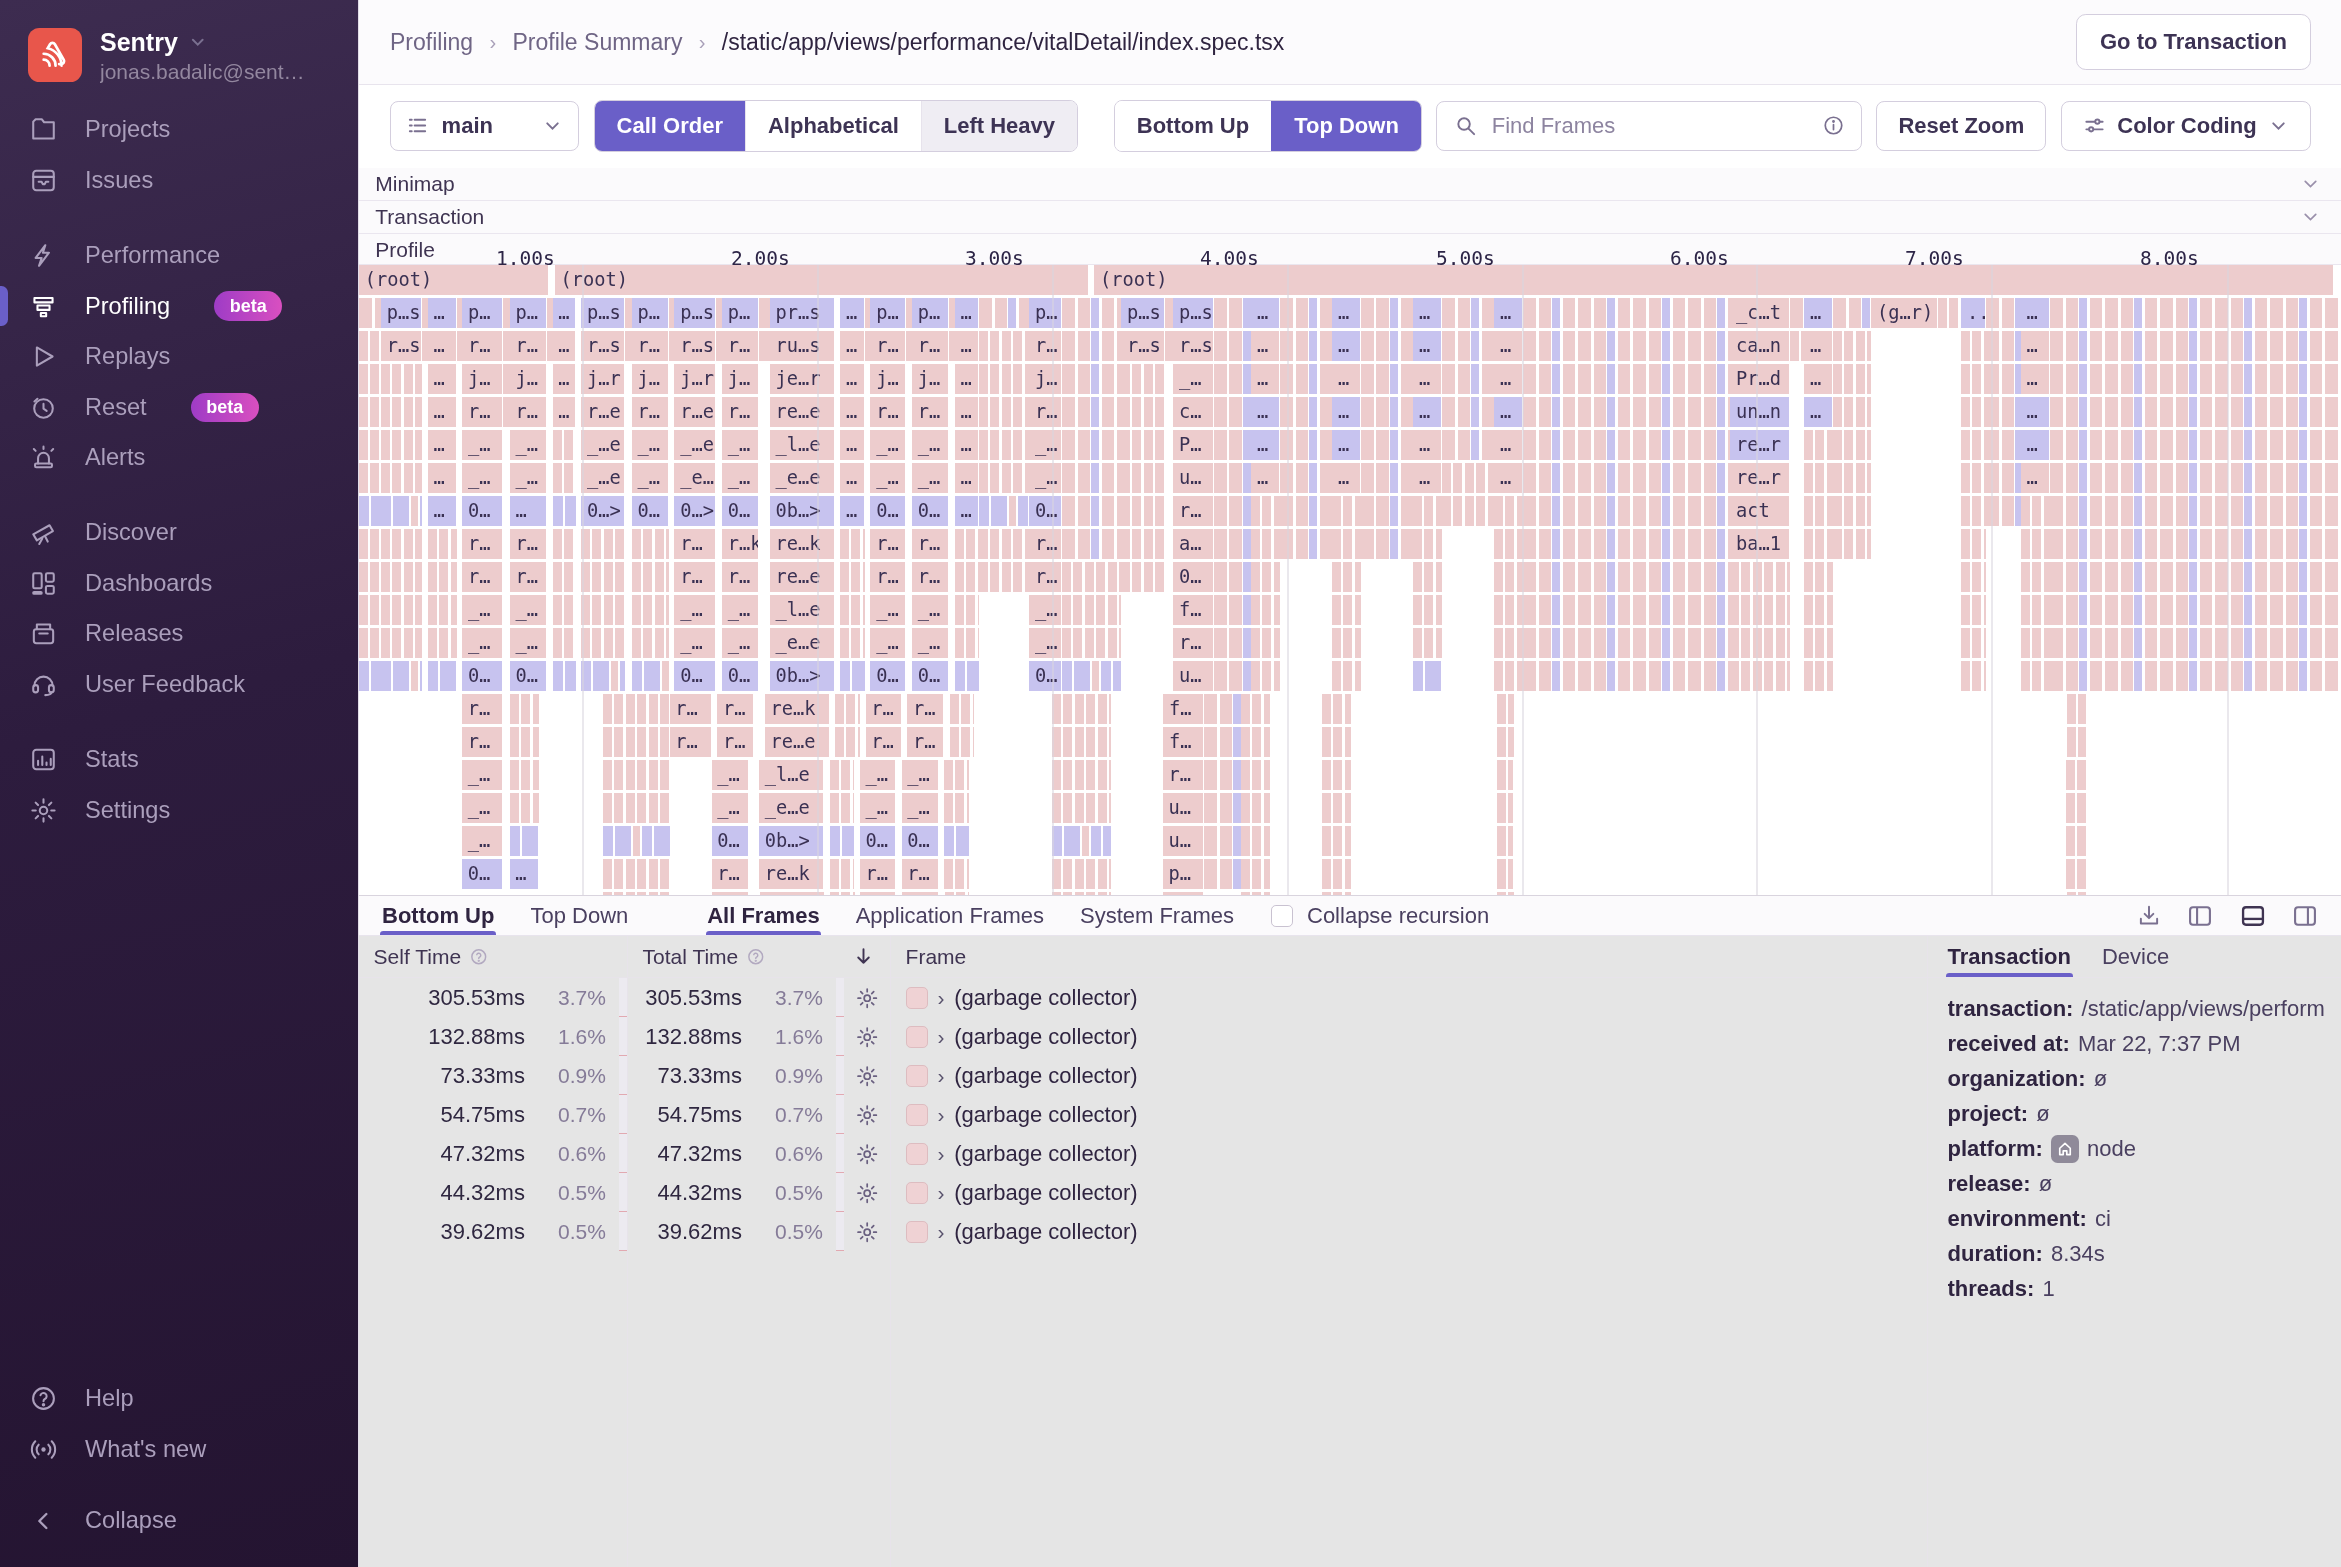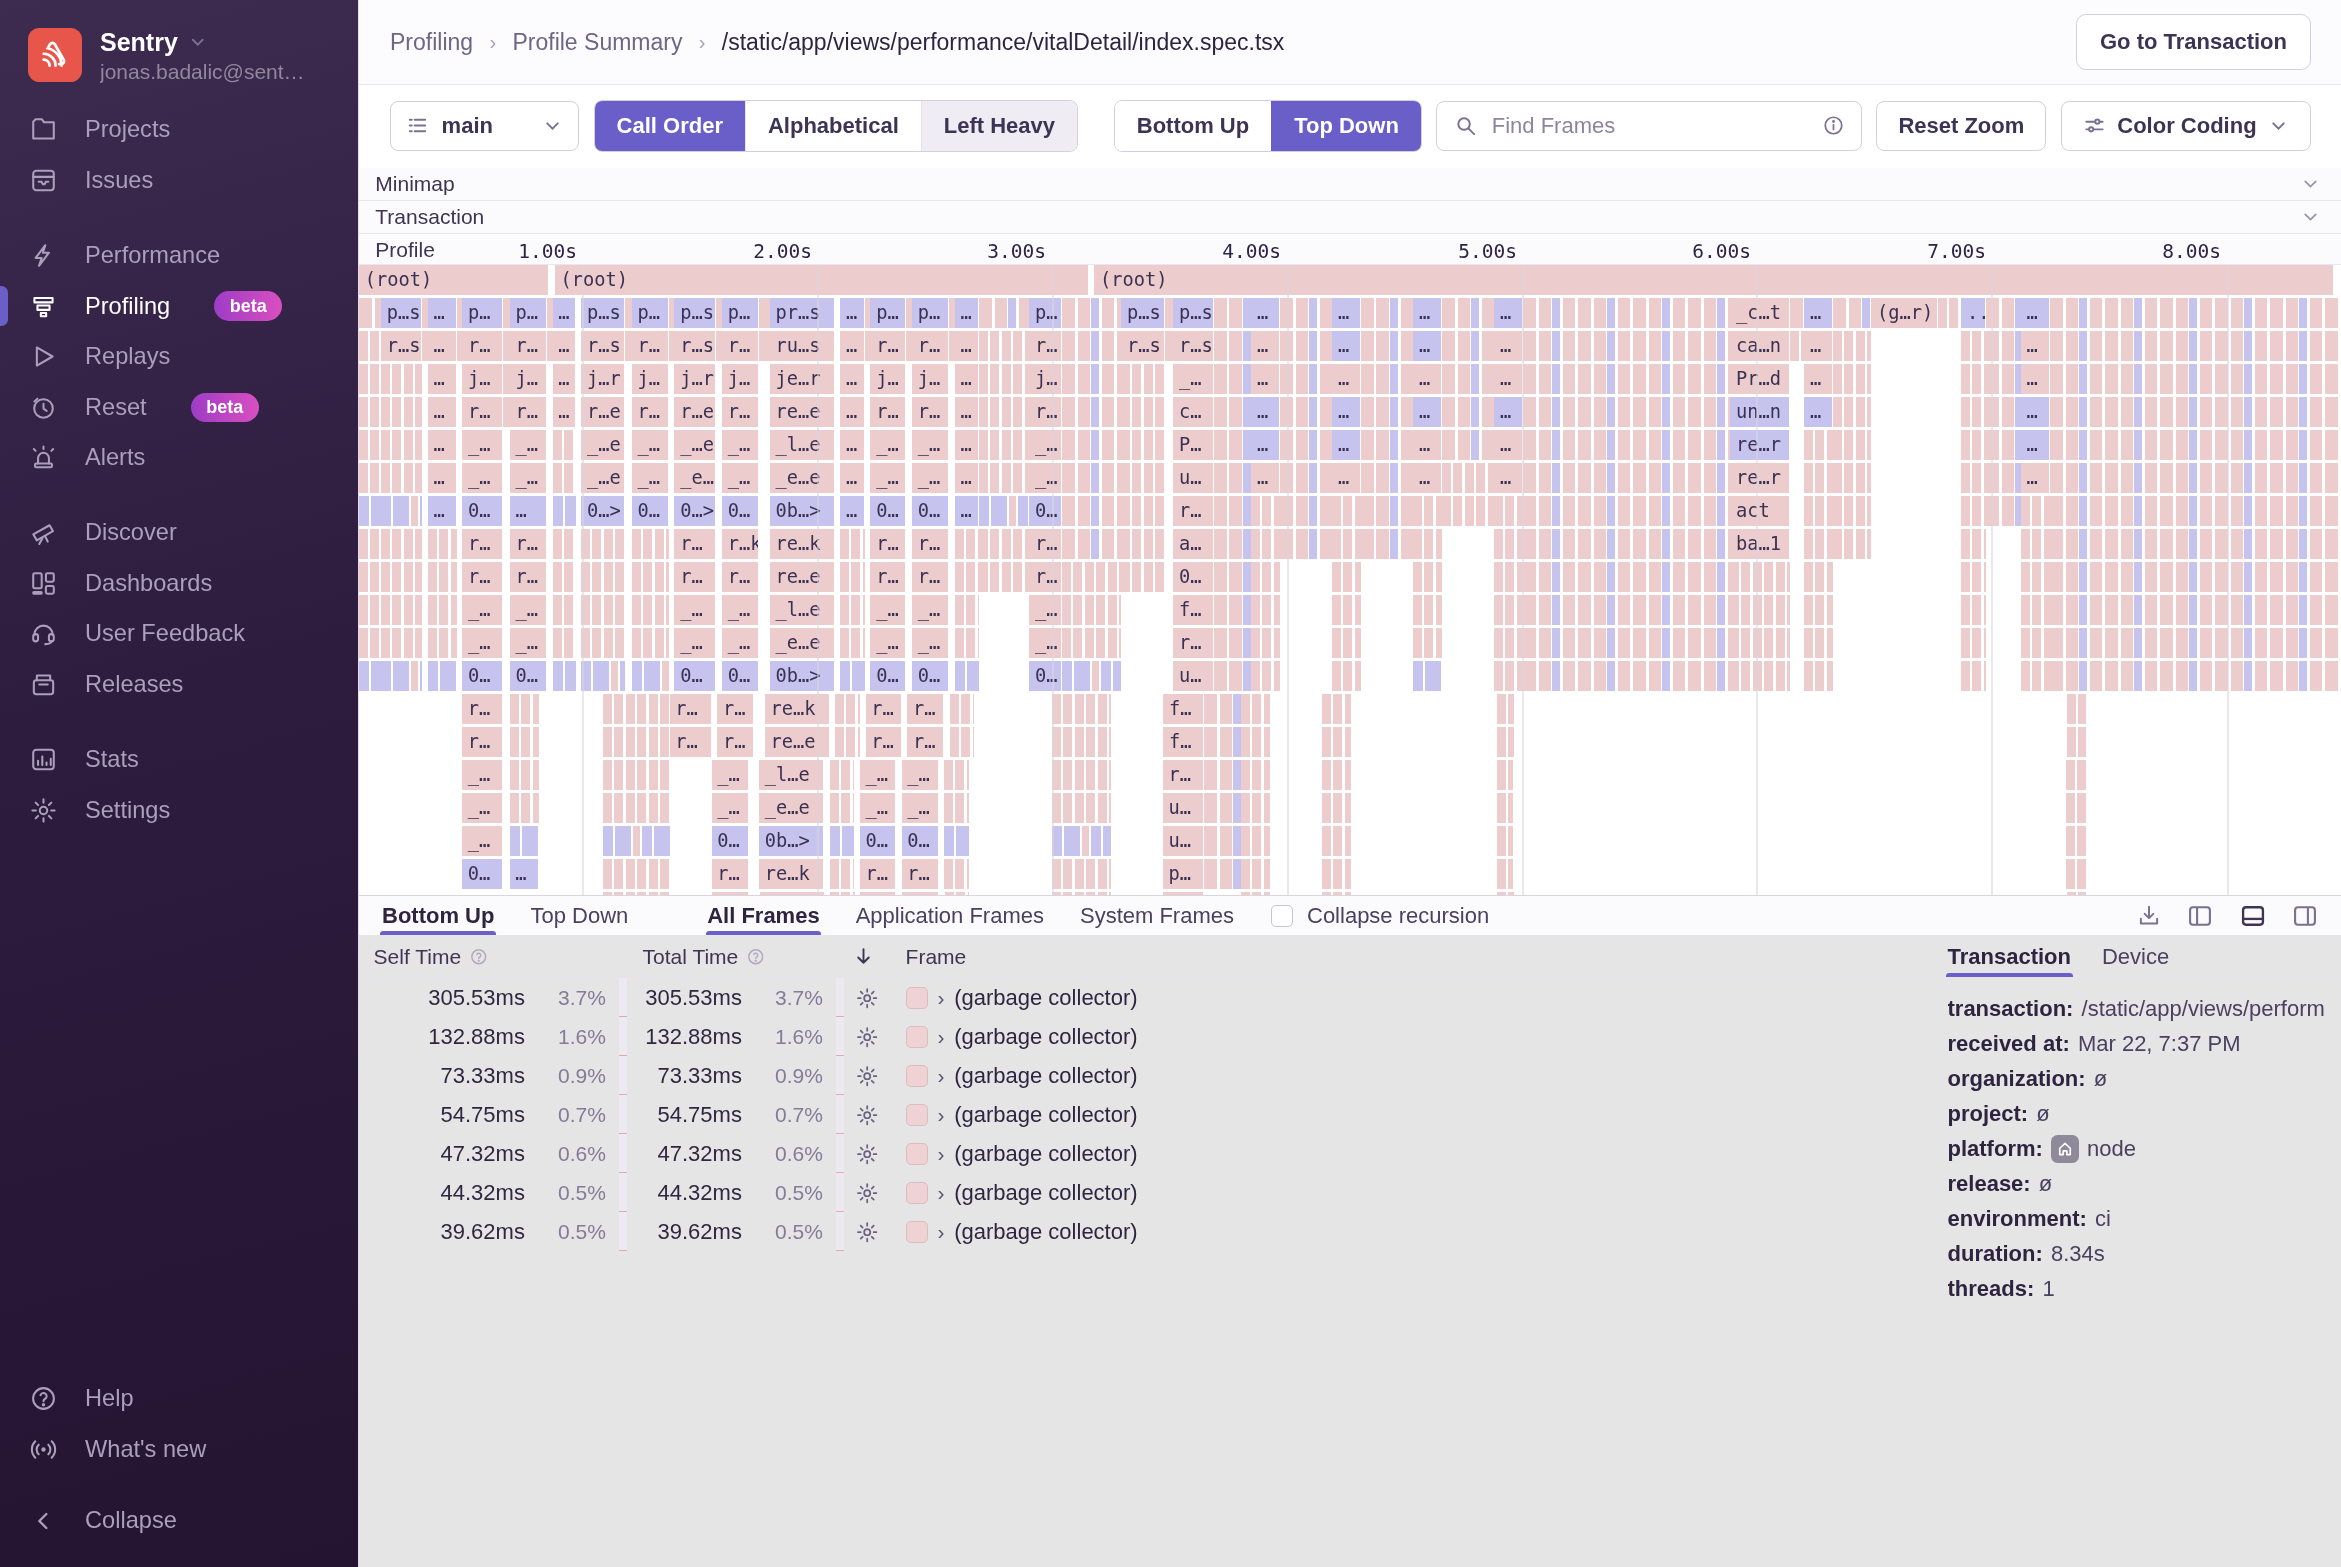--- a/index.html
+++ b/index.html
@@ -42,21 +42,21 @@
   .search{flex:1;display:flex;align-items:center;gap:13px;border:0.8px solid #d4cede;border-radius:8.1px;height:50px;padding:0 16.3px;background:#fff;box-sizing:border-box}
   .search input{flex:1;border:none;outline:none;font-size:22px;color:#3d3354;font-family:inherit;background:transparent}
   .search input::placeholder{color:#8d84a0}
   .btn{font-size:22px;font-weight:bold;color:#3d3354;background:#fff;border:0.8px solid #d4cede;border-radius:8.1px;height:50px;padding:0 21px;font-family:inherit;display:flex;align-items:center;gap:11.4px;cursor:pointer}
   .icn{color:#7a7090;display:inline-flex}
 
   .strip{height:33px;min-height:33px;display:flex;align-items:center;padding:0 21px 0 16.3px;background:#fbfafc;border-bottom:0.8px solid #eae6ef;font-size:21px;color:#3f3452;box-sizing:border-box}
   .strip .chev{margin-left:auto;color:#9a90ab;display:inline-flex}
   .axis{height:31px;min-height:31px;position:relative;background:#fbfafc;border-bottom:0.8px solid #eae6ef;box-sizing:border-box}
   .axis .axlbl{position:absolute;left:16.3px;top:4.1px;font-size:21px;color:#3f3452}
-  .tick{position:absolute;top:6px;width:81px;text-align:right;font-family:"DejaVu Sans Mono",monospace;font-size:19.5px;color:#2d2547}
+  .tick{position:absolute;top:13px;width:81px;font-family:"DejaVu Sans Mono",monospace;font-size:19.5px;color:#2d2547}
 
   .flame{flex:1;position:relative;background:#fff;overflow:hidden}
   .f-row{display:flex;height:33px}
   .f-seg{flex:0 0 auto;height:30px;margin-bottom:2.4px;box-sizing:border-box;overflow:hidden;white-space:nowrap;
          font-family:"DejaVu Sans Mono",monospace;font-size:18.7px;line-height:29px;color:#3a3153;padding-left:5.7px}
   .c-p{background:#edcccd;border-right:1.6px solid #fff}
   .c-b{background:#c7c3ef;border-right:1.6px solid #fff}
   .c-tp{background:repeating-linear-gradient(90deg,#edcccd 0 9px,#ffffff 9px 11.4px)}
   .c-tm{background:repeating-linear-gradient(90deg,#edcccd 0 13px,#fff 13px 15.5px,#edcccd 15.5px 28px,#fff 28px 29px,#c7c3ef 29px 37px,#fff 37px 40px,#edcccd 40px 52px,#fff 52px 55px)}
   .c-tb{background:repeating-linear-gradient(90deg,#c7c3ef 0 9.8px,#fff 9.8px 12.2px,#c7c3ef 12.2px 28px,#fff 28px 30px,#edcccd 30px 37px,#fff 37px 39px)}
@@ -207,36 +207,36 @@
                 <rect x="14" y="3.5" width="6.5" height="7" rx="1.2"></rect>
                 <rect x="14" y="14" width="6.5" height="6.5" rx="1.2"></rect>
                 <rect x="3.5" y="19" width="7" height="1.5" rx=".7"></rect>
               </svg>
             </span>
             <span>Dashboards</span>
           </div>
           <div class="nav-item">
             <span class="ico">
               <svg width="29" height="29" viewBox="0 0 24 24" fill="none" stroke="currentColor" stroke-width="1.7" stroke-linecap="round" stroke-linejoin="round">
+                <rect x="4" y="8.5" width="16" height="11.5" rx="2"></rect>
+                <path d="M6.5 8.5v-4h11v4M8.5 12h7"></path>
+              </svg>
+            </span>
+            <span>Releases</span>
+          </div>
+          <div class="nav-item">
+            <span class="ico">
+              <svg width="29" height="29" viewBox="0 0 24 24" fill="none" stroke="currentColor" stroke-width="1.7" stroke-linecap="round" stroke-linejoin="round">
                 <path d="M4.5 13a7.5 7.5 0 0 1 15 0"></path>
                 <rect x="3.5" y="12.5" width="4" height="6" rx="2"></rect>
                 <rect x="16.5" y="12.5" width="4" height="6" rx="2"></rect>
                 <path d="M18.5 18.5c0 2-2.5 2.3-5 2.3"></path>
               </svg>
             </span>
             <span>User Feedback</span>
-          </div>
-          <div class="nav-item">
-            <span class="ico">
-              <svg width="29" height="29" viewBox="0 0 24 24" fill="none" stroke="currentColor" stroke-width="1.7" stroke-linecap="round" stroke-linejoin="round">
-                <rect x="4" y="8.5" width="16" height="11.5" rx="2"></rect>
-                <path d="M6.5 8.5v-4h11v4M8.5 12h7"></path>
-              </svg>
-            </span>
-            <span>Releases</span>
           </div>
         </div>
         <div class="nav-group">
           <div class="nav-item">
             <span class="ico">
               <svg width="29" height="29" viewBox="0 0 24 24" fill="none" stroke="currentColor" stroke-width="1.7" stroke-linecap="round" stroke-linejoin="round">
                 <rect x="3.5" y="4" width="17" height="16" rx="2.5"></rect>
                 <path d="M7.5 16.5v-3.5M11 16.5V9.5M14.5 16.5v-2M18 16.5v-5"></path>
               </svg>
             </span>

